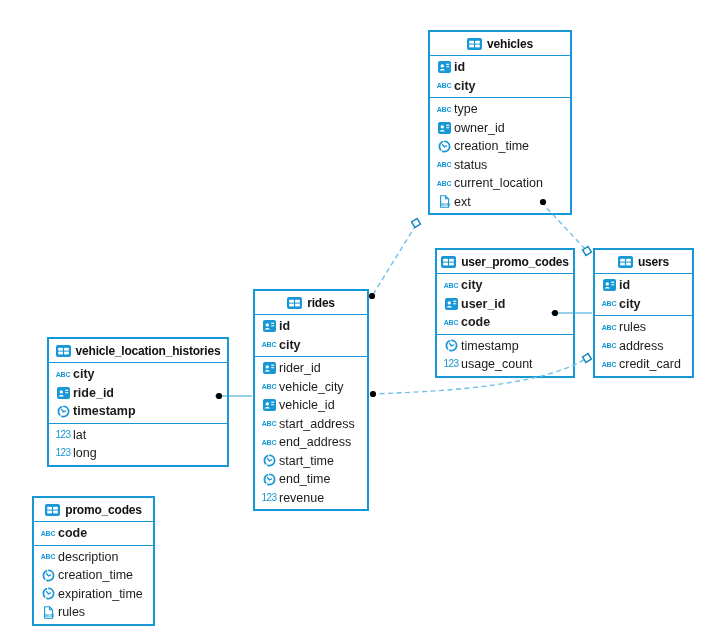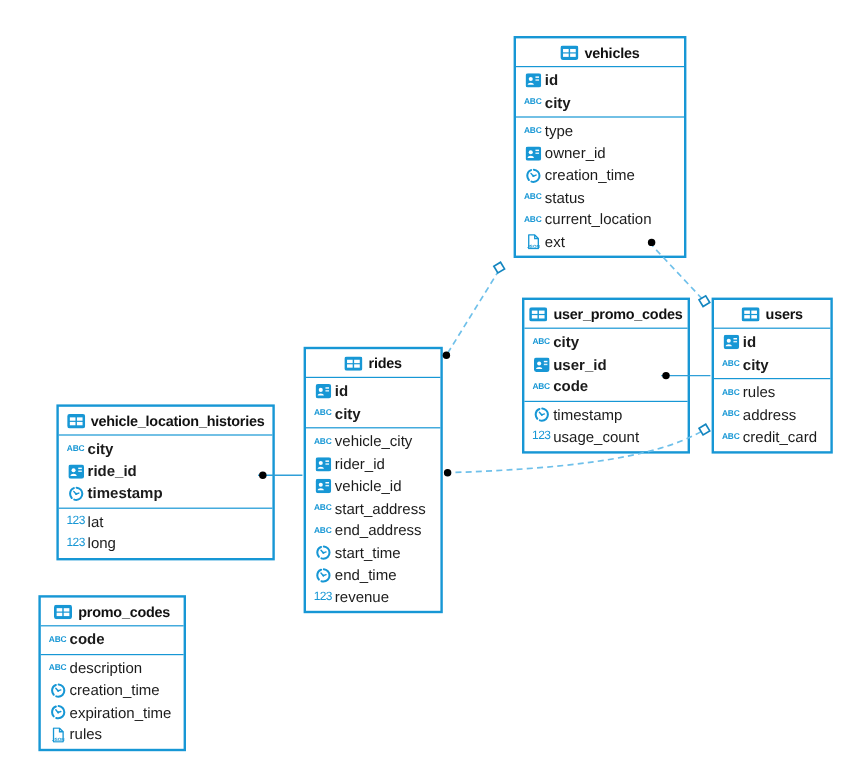--- a/index.html
+++ b/index.html
@@ -253,34 +253,34 @@
           </span>
           <span class="f-name">id</span>
         </div>
         <div class="f-row pk">
           <span class="ticon abc">ABC</span>
           <span class="f-name">city</span>
         </div>
       </div>
       <div class="t-sec">
         <div class="f-row">
+          <span class="ticon-svg">
+            <svg width="13" height="12" viewBox="0 0 13 12">
+              <rect width="13" height="12" rx="2" fill="#1797d5"></rect>
+              <circle cx="4.3" cy="4.9" r="1.7" fill="#fff"></circle>
+              <path d="M1.7 9.6 C1.7 7.3 6.9 7.3 6.9 9.6 Z" fill="#fff"></path>
+              <rect x="8.2" y="2.7" width="3" height="1.2" fill="#fff"></rect>
+              <rect x="8.2" y="5.1" width="3" height="1.2" fill="#fff" fill-opacity="0.85"></rect>
+            </svg>
+          </span>
+          <span class="f-name">rider_id</span>
+        </div>
+        <div class="f-row">
           <span class="ticon abc">ABC</span>
           <span class="f-name">vehicle_city</span>
-        </div>
-        <div class="f-row">
-          <span class="ticon-svg">
-            <svg width="13" height="12" viewBox="0 0 13 12">
-              <rect width="13" height="12" rx="2" fill="#1797d5"></rect>
-              <circle cx="4.3" cy="4.9" r="1.7" fill="#fff"></circle>
-              <path d="M1.7 9.6 C1.7 7.3 6.9 7.3 6.9 9.6 Z" fill="#fff"></path>
-              <rect x="8.2" y="2.7" width="3" height="1.2" fill="#fff"></rect>
-              <rect x="8.2" y="5.1" width="3" height="1.2" fill="#fff" fill-opacity="0.85"></rect>
-            </svg>
-          </span>
-          <span class="f-name">rider_id</span>
         </div>
         <div class="f-row">
           <span class="ticon-svg">
             <svg width="13" height="12" viewBox="0 0 13 12">
               <rect width="13" height="12" rx="2" fill="#1797d5"></rect>
               <circle cx="4.3" cy="4.9" r="1.7" fill="#fff"></circle>
               <path d="M1.7 9.6 C1.7 7.3 6.9 7.3 6.9 9.6 Z" fill="#fff"></path>
               <rect x="8.2" y="2.7" width="3" height="1.2" fill="#fff"></rect>
               <rect x="8.2" y="5.1" width="3" height="1.2" fill="#fff" fill-opacity="0.85"></rect>
             </svg>

